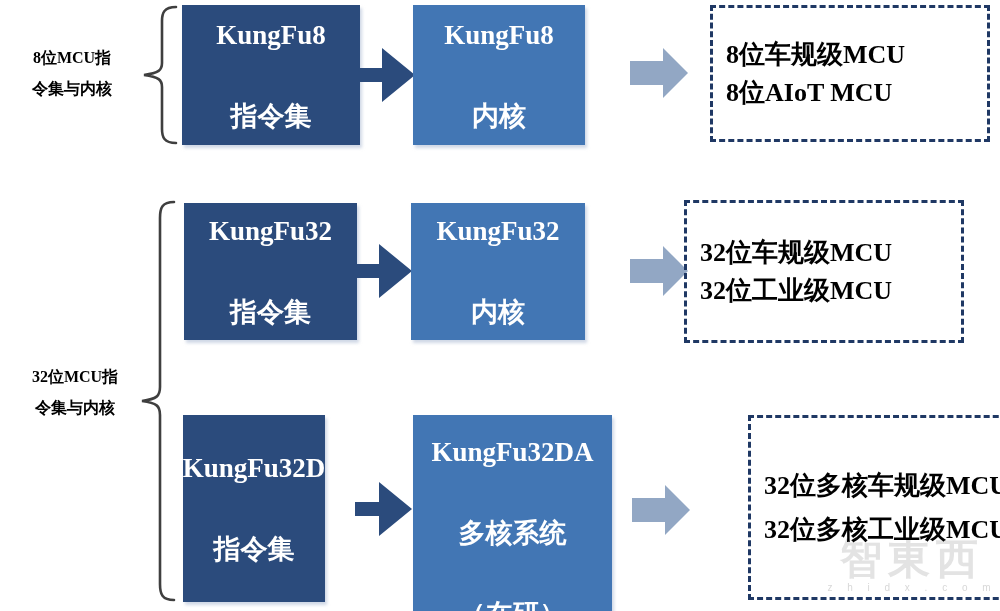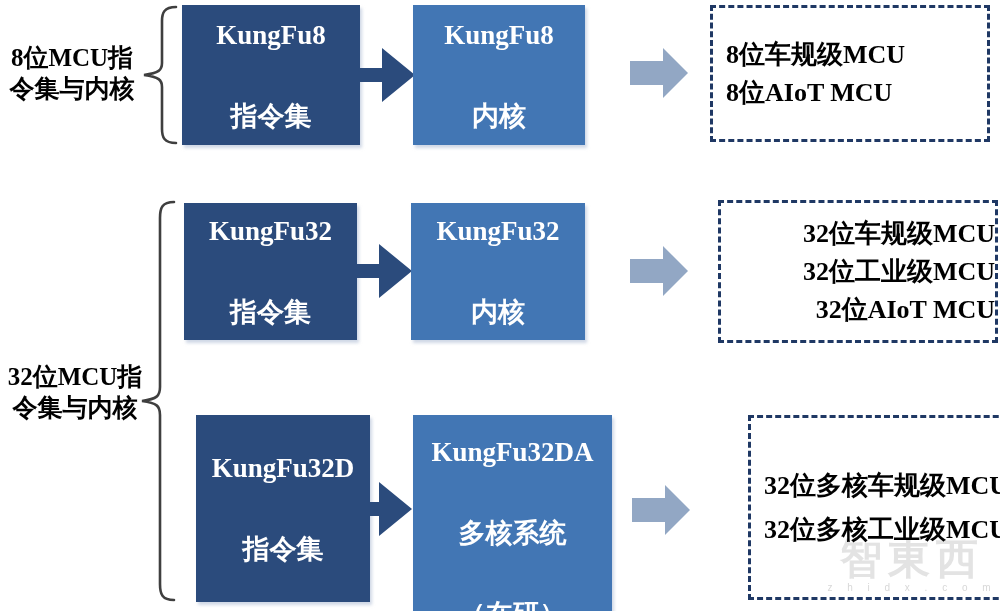--- a/index.html
+++ b/index.html
@@ -3,21 +3,21 @@
 <meta charset="utf-8">
 <style>
   html,body { margin:0; padding:0; background:#fff; }
   .canvas {
     position:relative; width:1000px; height:611px; background:#ffffff;
     overflow:hidden; font-family:"Liberation Serif","DejaVu Serif",serif;
   }
   
   .group-label {
     position:absolute; text-align:center; color:#000; font-weight:bold;
-    font-size:25px; line-height:31px; white-space:nowrap;
+    font-size:16px; line-height:31px; white-space:nowrap;
   }
   .brace { position:absolute; }
   
   .box {
     position:absolute; display:flex; flex-direction:column;
     align-items:center; justify-content:center;
     color:#ffffff; font-weight:bold; font-size:27px; line-height:36px;
     text-align:center; box-shadow:2px 3px 3px rgba(170,184,210,0.55);gap:45px;
   }
   .box.dark  { background:#2b4b7c; }
@@ -112,27 +112,26 @@
 
   <div class="box light" style="left:411px; top:203px; width:174px; height:137px;">
     <div>KungFu32</div>
     <div>内核</div>
   </div>
 
   <svg class="arrow" style="left:630px; top:246px;" width="58" height="50" viewBox="0 0 58 50">
     <polygon points="0,13 33,13 33,0 58,25 33,50 33,37 0,37" fill="#92a7c4"></polygon>
   </svg>
 
-  <div class="products" style="left:718px; top:200px; width:280px; height:143px;align-items:flex-end;">
+  <div class="products" style="left:684px; top:200px; width:280px; height:143px;">
     <div class="product-line">32位车规级MCU</div>
     <div class="product-line">32位工业级MCU</div>
-    <div class="product-line">32位AIoT MCU</div>
   </div>
 
-  <div class="box dark" style="left:196px; top:415px; width:174px; height:187px;">
+  <div class="box dark" style="left:183px; top:415px; width:142px; height:187px;">
     <div>KungFu32D</div>
     <div>指令集</div>
   </div>
 
   <svg class="arrow" style="left:355px; top:482px;" width="57" height="54" viewBox="0 0 57 54">
     <polygon points="0,20 24,20 24,0 57,27 24,54 24,34 0,34" fill="#2b4b7c"></polygon>
   </svg>
 
   <div class="box light" style="left:413px; top:415px; width:199px; height:236px;">
     <div>KungFu32DA</div>

